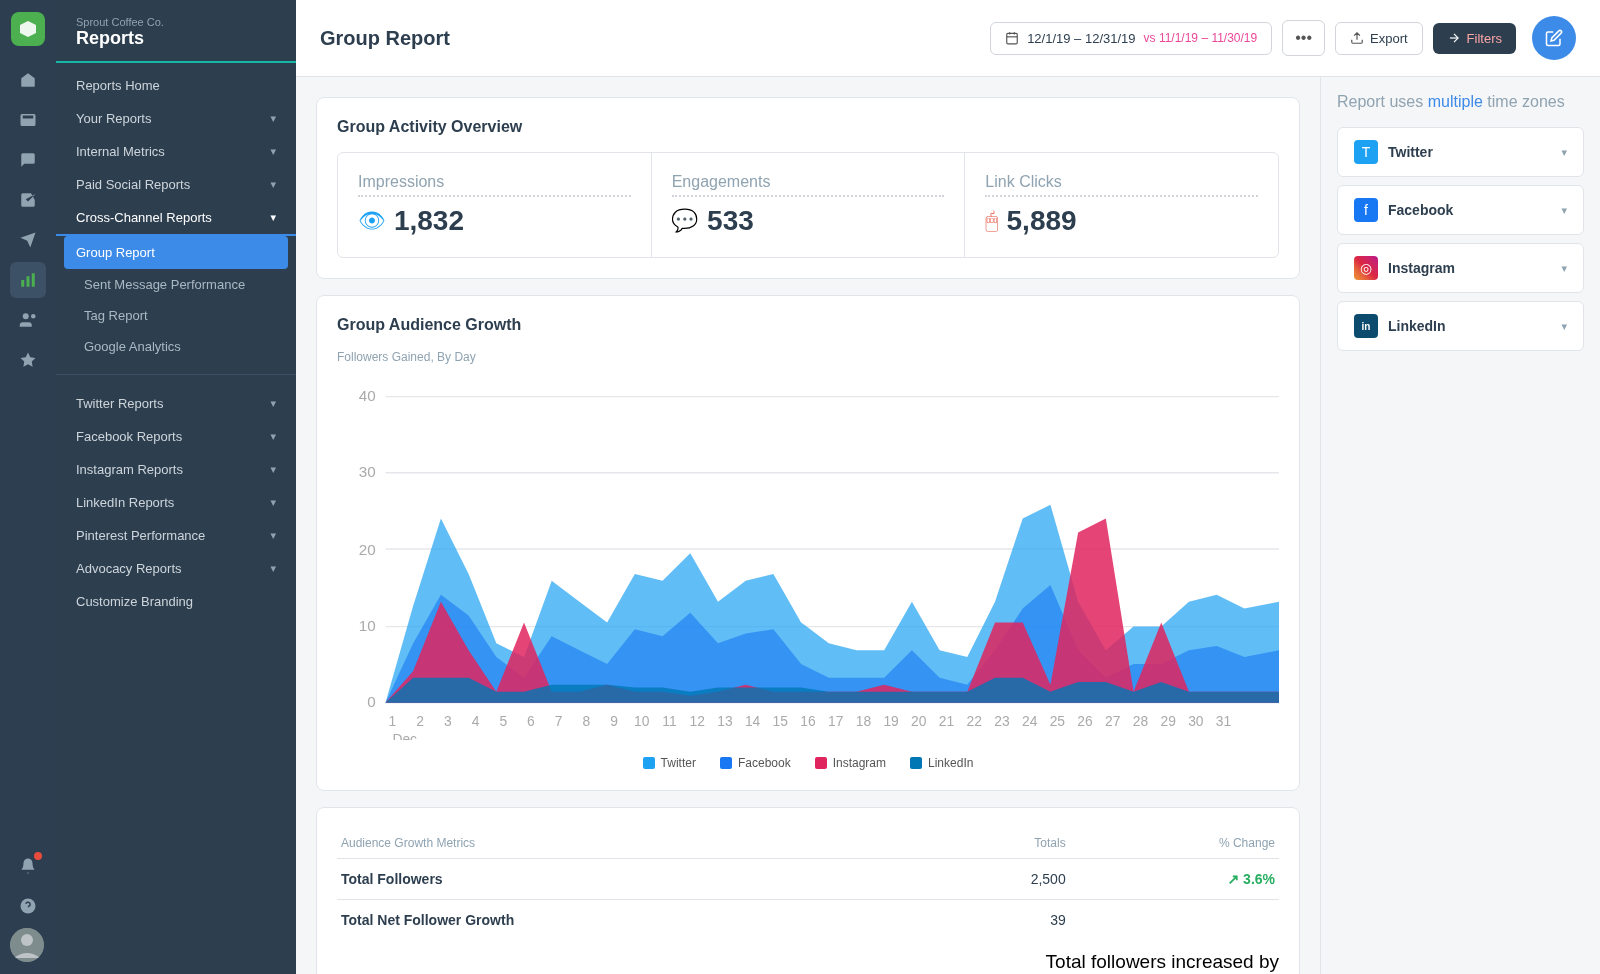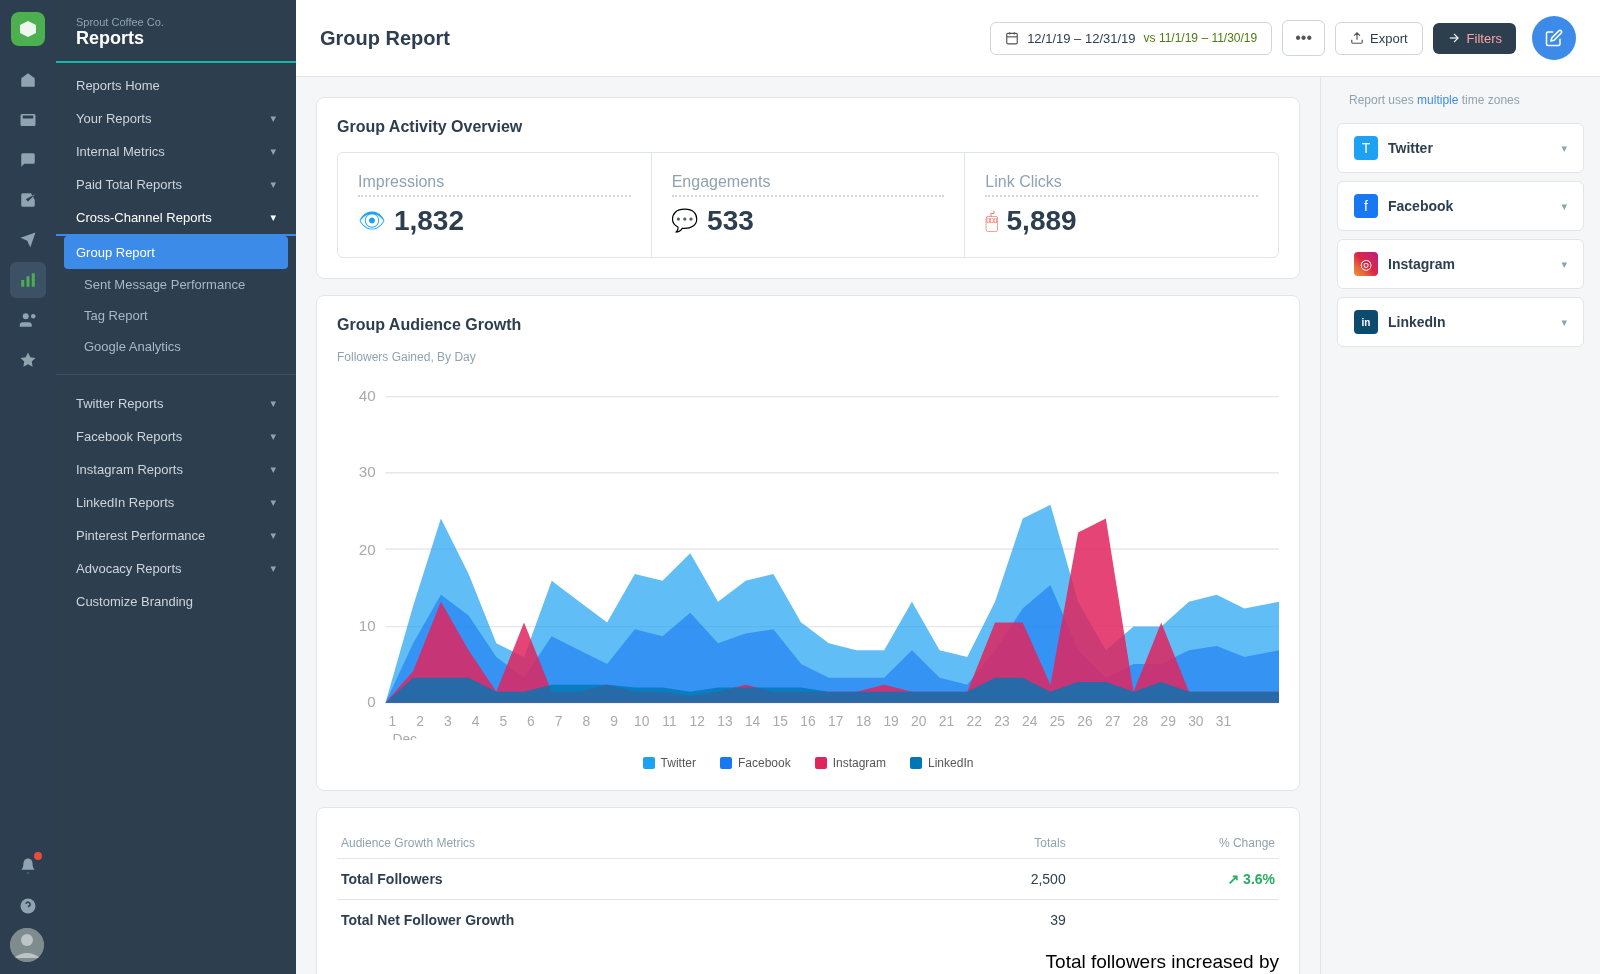--- a/index.html
+++ b/index.html
@@ -113,21 +113,21 @@
     .date-range-btn {
       border: 1px solid #d1d5da;
       background: #fff;
       border-radius: 6px;
       padding: 8px 14px;
       font-size: 13px;
       cursor: pointer;
       display: flex; align-items: center; gap: 8px;
       color: #2d3e4f;
     }
-    .date-range-btn .vs-text { color: #4d7c0f; font-size: 12px; }
+    .date-range-btn .vs-text { color: #ec4899; font-size: 12px; }
     .more-btn {
       border: 1px solid #d1d5da;
       background: #fff;
       border-radius: 6px;
       padding: 8px 12px;
       cursor: pointer;
       font-size: 16px;
       color: #555;
     }
     .export-btn {
@@ -199,21 +199,21 @@
 
     
     .chart-subtitle { font-size: 12px; color: #8fa3b1; margin-bottom: 16px; }
     .chart-container { position: relative; }
     .chart-svg { width: 100%; }
     .chart-legend { display: flex; justify-content: center; gap: 24px; margin-top: 12px; flex-wrap: wrap; }
     .legend-item { display: flex; align-items: center; gap: 6px; font-size: 12px; color: #555; }
     .legend-dot { width: 12px; height: 12px; border-radius: 2px; }
 
     
-    .timezone-note { font-size: 12px; color: #8fa3b1; margin-bottom: 16px; margin-left: 12px; }
+    .timezone-note { font-size: 16px; color: #8fa3b1; margin-bottom: 16px; }
     .timezone-note a { color: #3d8be8; text-decoration: none; }
     .network-item {
       background: #fff;
       border: 1px solid #e1e4e8;
       border-radius: 6px;
       padding: 12px 16px;
       margin-bottom: 8px;
       display: flex;
       align-items: center;
       justify-content: space-between;
@@ -337,21 +337,21 @@
     </div>
     <div class="sidebar-item">
       <span class="sidebar-item-label">Your Reports</span>
       <span class="chevron">▾</span>
     </div>
     <div class="sidebar-item">
       <span class="sidebar-item-label">Internal Metrics</span>
       <span class="chevron">▾</span>
     </div>
     <div class="sidebar-item">
-      <span class="sidebar-item-label">Paid Total Reports</span>
+      <span class="sidebar-item-label">Paid Social Reports</span>
       <span class="chevron">▾</span>
     </div>
     <div class="sidebar-item" style="color:#fff; border-bottom:2px solid #3d8be8;gap:16px;">
       <span class="sidebar-item-label">Cross-Channel Reports</span>
       <span class="chevron" style="color:#fff;">▾</span>
     </div>
     <div class="sidebar-item active">
       <span class="sidebar-item-label">Group Report</span>
     </div>
     <div class="sidebar-sub-item">

